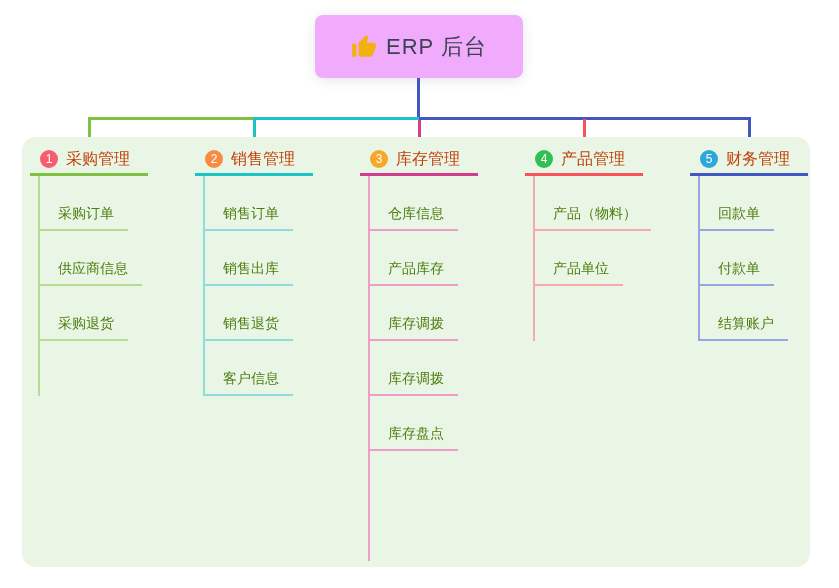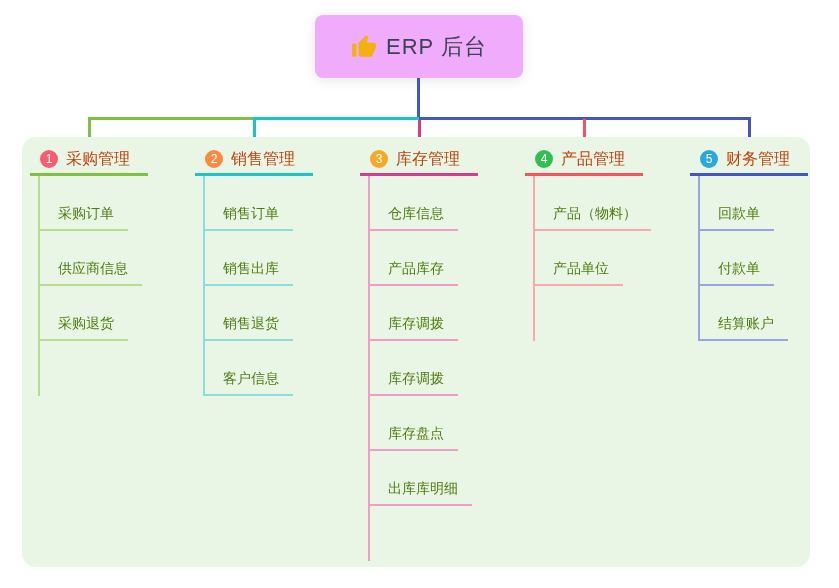--- a/index.html
+++ b/index.html
@@ -123,21 +123,20 @@
       <span class="badge">3</span>
       <span class="branch-label">库存管理</span>
     </div>
     <div class="trunk trunk-7"></div>
     <div class="children">
       <div class="child">仓库信息</div>
       <div class="child">产品库存</div>
       <div class="child">库存调拨</div>
       <div class="child">库存调拨</div>
       <div class="child">库存盘点</div>
-      <div class="child">出库库明细</div>
     </div>
   </div>
 
   <div class="branch branch-4" style="--line: #f8525b; --child: #f9a8ab; --badge: #31bf51;">
     <div class="branch-title">
       <span class="badge">4</span>
       <span class="branch-label">产品管理</span>
     </div>
     <div class="trunk trunk-3"></div>
     <div class="children">

